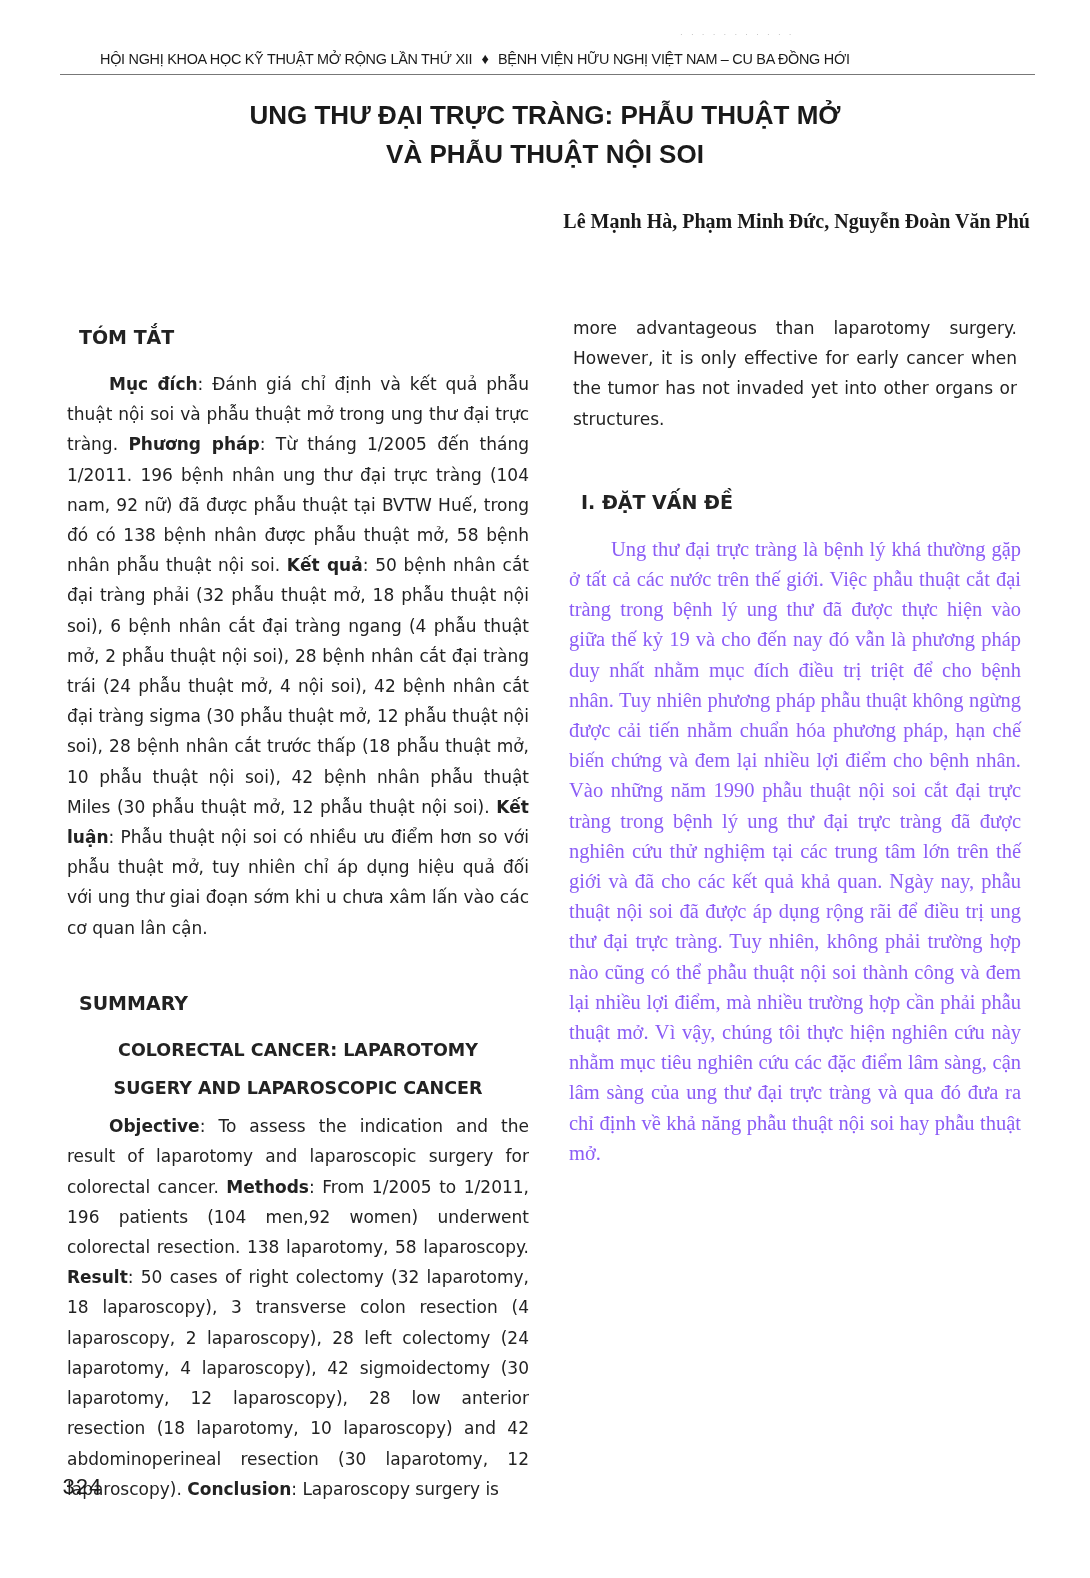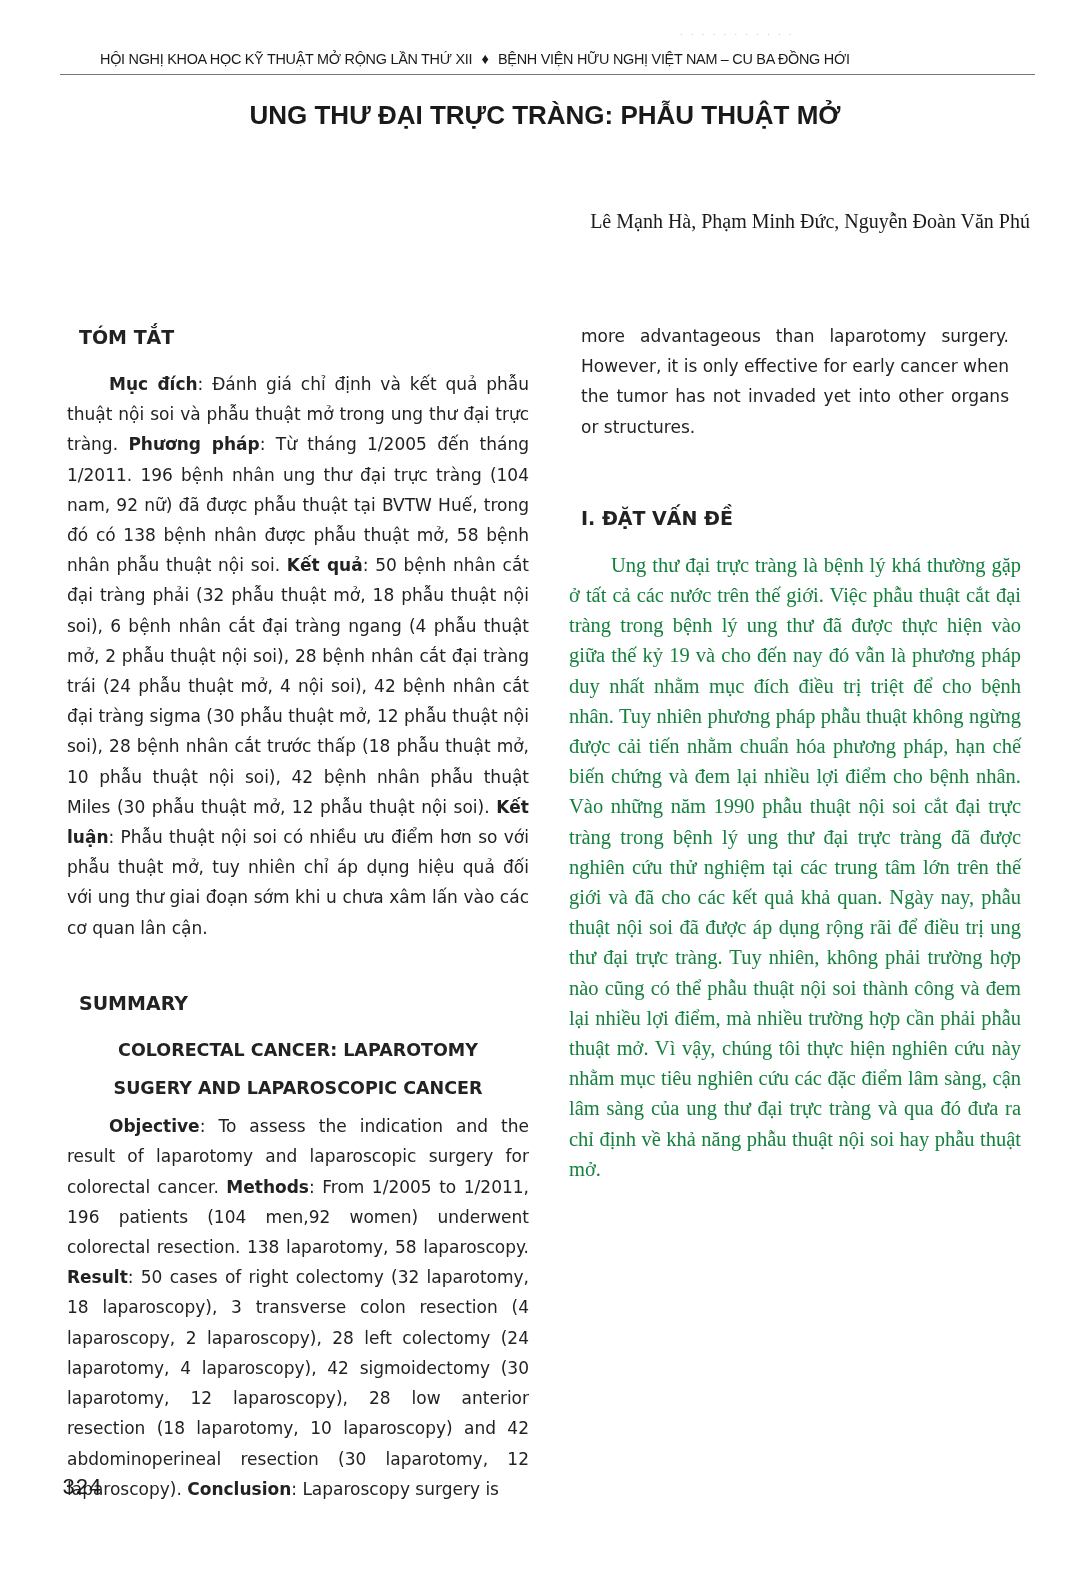--- a/index.html
+++ b/index.html
@@ -10,55 +10,56 @@
     white-space: nowrap; transform: scaleX(0.93); transform-origin: left top;
   }
   .header-rule { position: absolute; left: 60px; top: 74px; width: 975px; height: 1px; background: #777; }
   .header-specks { position: absolute; left: 680px; top: 30px; width: 280px; height: 10px; color: #bbb; font-size: 8px; font-family: "Liberation Sans", sans-serif; letter-spacing: 3px; }
   .title {
     position: absolute; left: 100px; top: 96px; width: 890px; text-align: center;
     font-family: "Liberation Sans", sans-serif; font-weight: bold; font-size: 26px; line-height: 39px;
   }
   .authors {
     position: absolute; right: 60px; top: 210px;
-    font-family: "Liberation Serif", serif; font-weight: normal; font-size: 20px;
+    font-family: "Liberation Serif", serif; font-weight: bold; font-size: 20px;
   }
   .col {
     position: absolute; font-family: "DejaVu Sans", sans-serif; font-size: 17px; line-height: 30.2px;
     text-align: justify; color: #222;
   }
   .col-left { left: 63px; top: 305px; width: 470px; }
   .col-right { left: 565px; top: 305px; width: 460px; }
   .section-heading { font-weight: bold; font-size: 19px; margin: 16px; line-height: 32px; }
   .para { margin: 4px; text-indent: 42px; }
-  .para-noindent { margin: 16px; }
+  .para-noindent { margin: 8px; }
   .gap { height: 24px; }
   .subtitle { font-weight: bold; text-align: center; margin: 8px; font-size: 17.5px; }
   .b { font-weight: bold; }
   .serif-block {
-    font-family: "Liberation Serif", serif; font-size: 20.5px; line-height: 30.2px; color: #15803d;
+    font-family: "Liberation Serif", serif; font-size: 20.5px; line-height: 30.2px; color: #8b5cf6;
   }
   .page-number {
     position: absolute; left: 62px; top: 1476px;
     font-family: Liberation Mono, monospace; font-size: 22px;
   }
 </style>
 </head>
 <body>
 
 <div class="header-specks">· · · · ·  · · ·  · · ·</div>
 <div class="running-header">
   <span>HỘI NGHỊ KHOA HỌC KỸ THUẬT MỞ RỘNG LẦN THỨ XII</span>
   <span style="margin:0 6px;">♦</span>
   <span>BỆNH VIỆN HỮU NGHỊ VIỆT NAM – CU BA ĐỒNG HỚI</span>
 </div>
 <div class="header-rule"></div>
 
 <div class="title">
   <div>UNG THƯ ĐẠI TRỰC TRÀNG: PHẪU THUẬT MỞ</div>
+  <div>VÀ PHẪU THUẬT NỘI SOI</div>
 </div>
 
 <div class="authors">Lê Mạnh Hà, Phạm Minh Đức, Nguyễn Đoàn Văn Phú</div>
 
 <div class="col col-left">
   <h2 class="section-heading">TÓM TẮT</h2>
   <p class="para"><span class="b">Mục đích</span><span>: Đánh giá chỉ định và kết quả phẫu thuật nội soi và phẫu thuật mở trong ung thư đại trực tràng. </span><span class="b">Phương pháp</span><span>: Từ tháng 1/2005 đến tháng 1/2011. 196 bệnh nhân ung thư đại trực tràng (104 nam, 92 nữ) đã được phẫu thuật tại BVTW Huế, trong đó có 138 bệnh nhân được phẫu thuật mở, 58 bệnh nhân phẫu thuật nội soi. </span><span class="b">Kết quả</span><span>: 50 bệnh nhân cắt đại tràng phải (32 phẫu thuật mở, 18 phẫu thuật nội soi), 6 bệnh nhân cắt đại tràng ngang (4 phẫu thuật mở, 2 phẫu thuật nội soi), 28 bệnh nhân cắt đại tràng trái (24 phẫu thuật mở, 4 nội soi), 42 bệnh nhân cắt đại tràng sigma (30 phẫu thuật mở, 12 phẫu thuật nội soi), 28 bệnh nhân cắt trước thấp (18 phẫu thuật mở, 10 phẫu thuật nội soi), 42 bệnh nhân phẫu thuật Miles (30 phẫu thuật mở, 12 phẫu thuật nội soi). </span><span class="b">Kết luận</span><span>: Phẫu thuật nội soi có nhiều ưu điểm hơn so với phẫu thuật mở, tuy nhiên chỉ áp dụng hiệu quả đối với ung thư giai đoạn sớm khi u chưa xâm lấn vào các cơ quan lân cận.</span></p>
   <div class="gap"></div>
   <h2 class="section-heading">SUMMARY</h2>
   <p class="subtitle">COLORECTAL CANCER: LAPAROTOMY</p>

